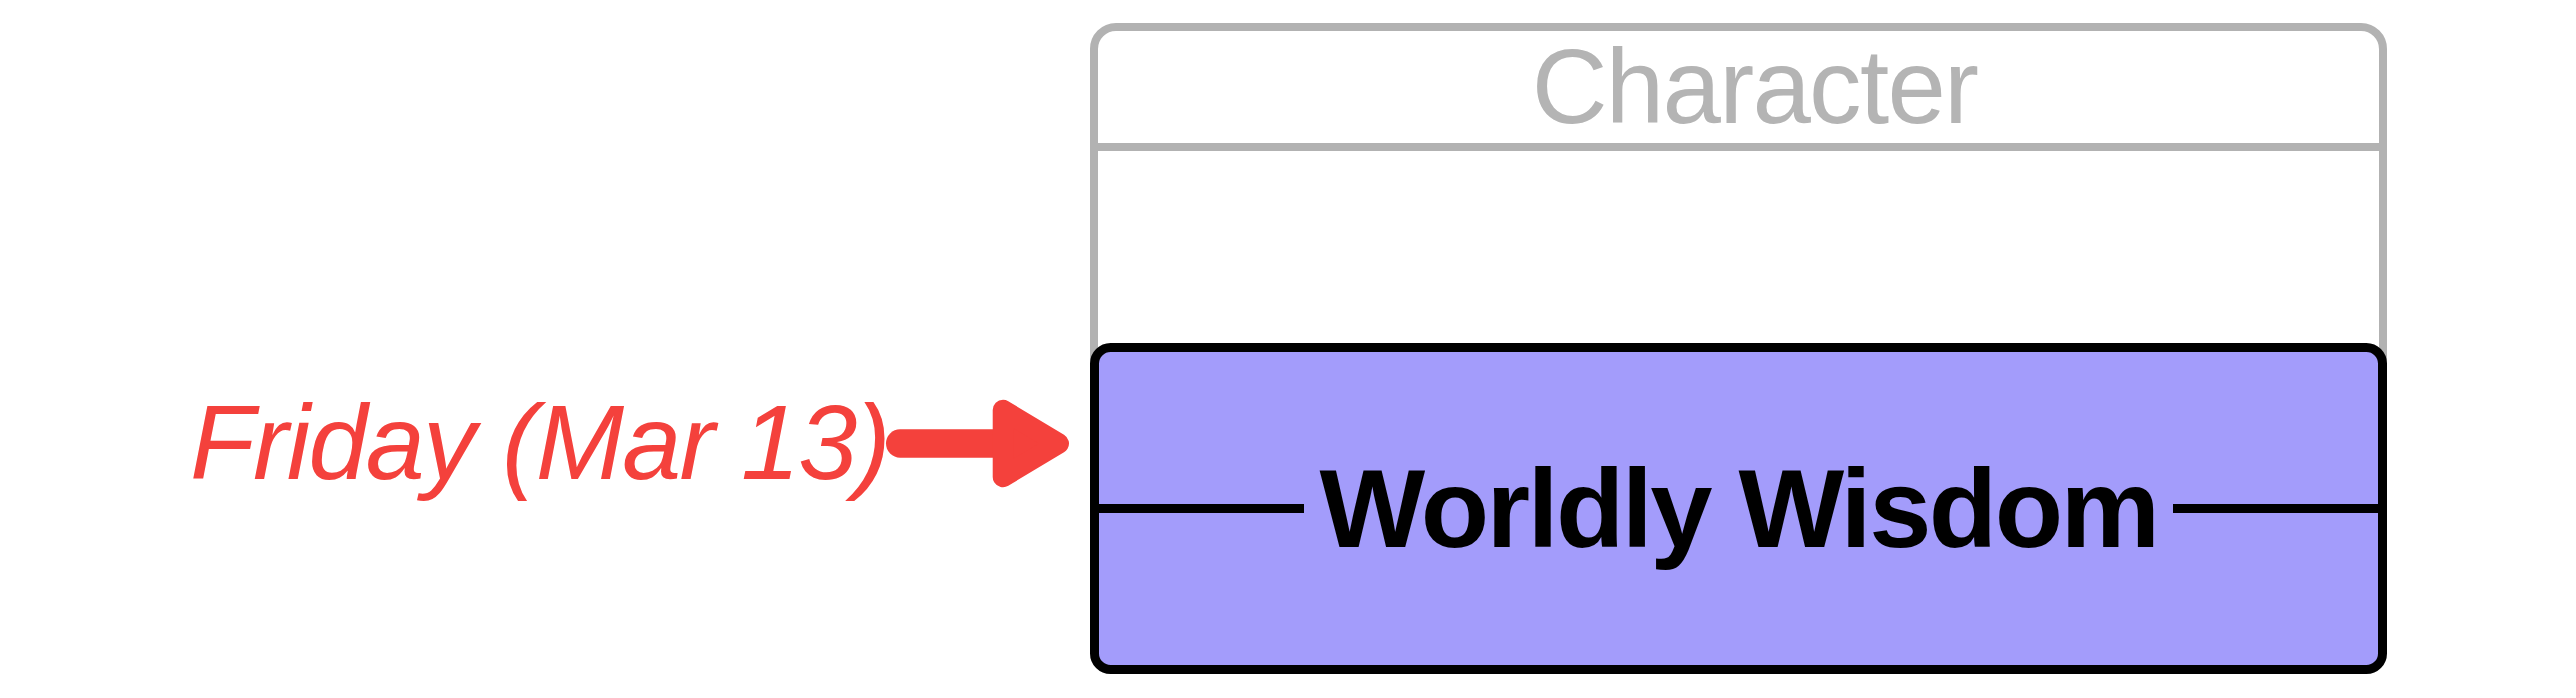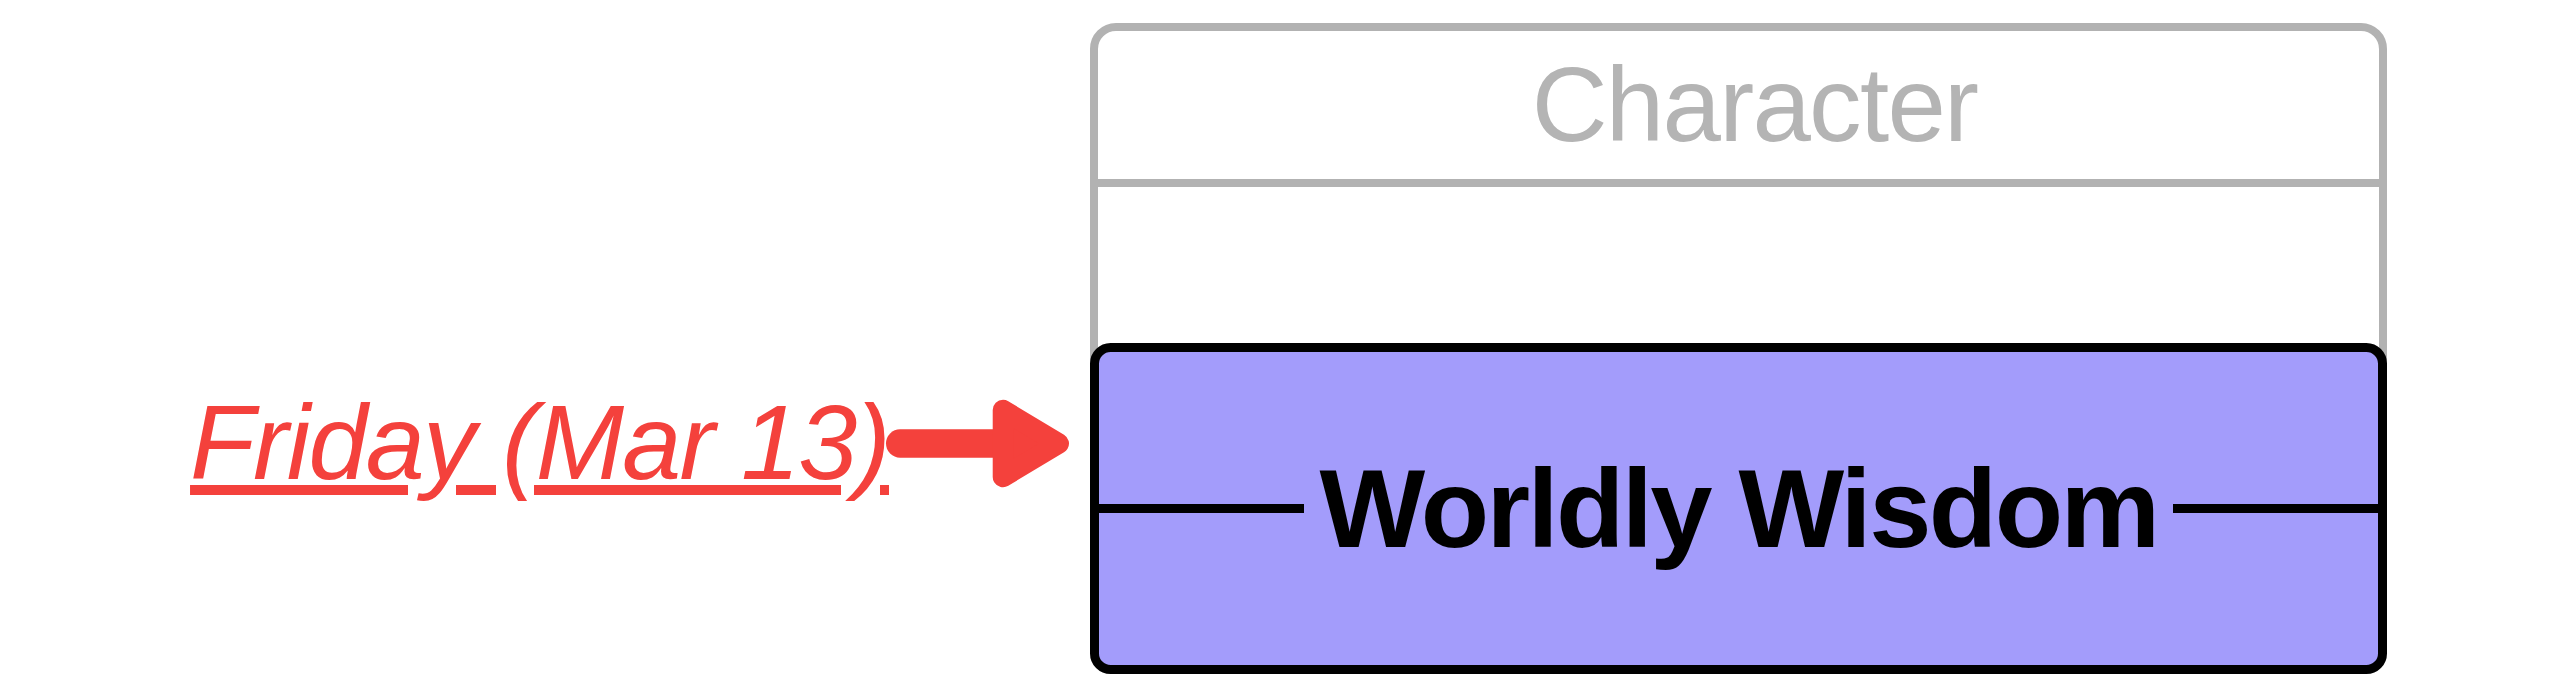--- a/index.html
+++ b/index.html
@@ -32,21 +32,21 @@
     position: absolute;
     left: 0;
     width: 100%;
     display: flex;
     align-items: center;
     justify-content: center;
     box-sizing: border-box;
   }
   .dim-row.row-1 {
     top: 0;
-    height: 156px;
+    height: 120px;
     border-bottom: 8.6px solid #b2b2b2;
     padding-left: 32px;
   }
   .dim-row.row-2 {
     top: 168px;
     height: 151px;
   }
   .dim-row-label {
     font-size: 105px;
     color: #b4b4b4;
@@ -102,21 +102,20 @@
     width: 760px;
     top: 442px;
     transform: translateY(-50%);
     text-align: right;
     font-size: 106px;
     font-style: italic;
     color: #f4413c;
     letter-spacing: -1.7px;
     white-space: nowrap;
     line-height: 1;
-    text-decoration: underline;
   }
   .arrow-right-icon {
     position: absolute;
     left: 883px;
     top: 398px;
     width: 192px;
     height: 91px;
   }
 </style>
 </head>

